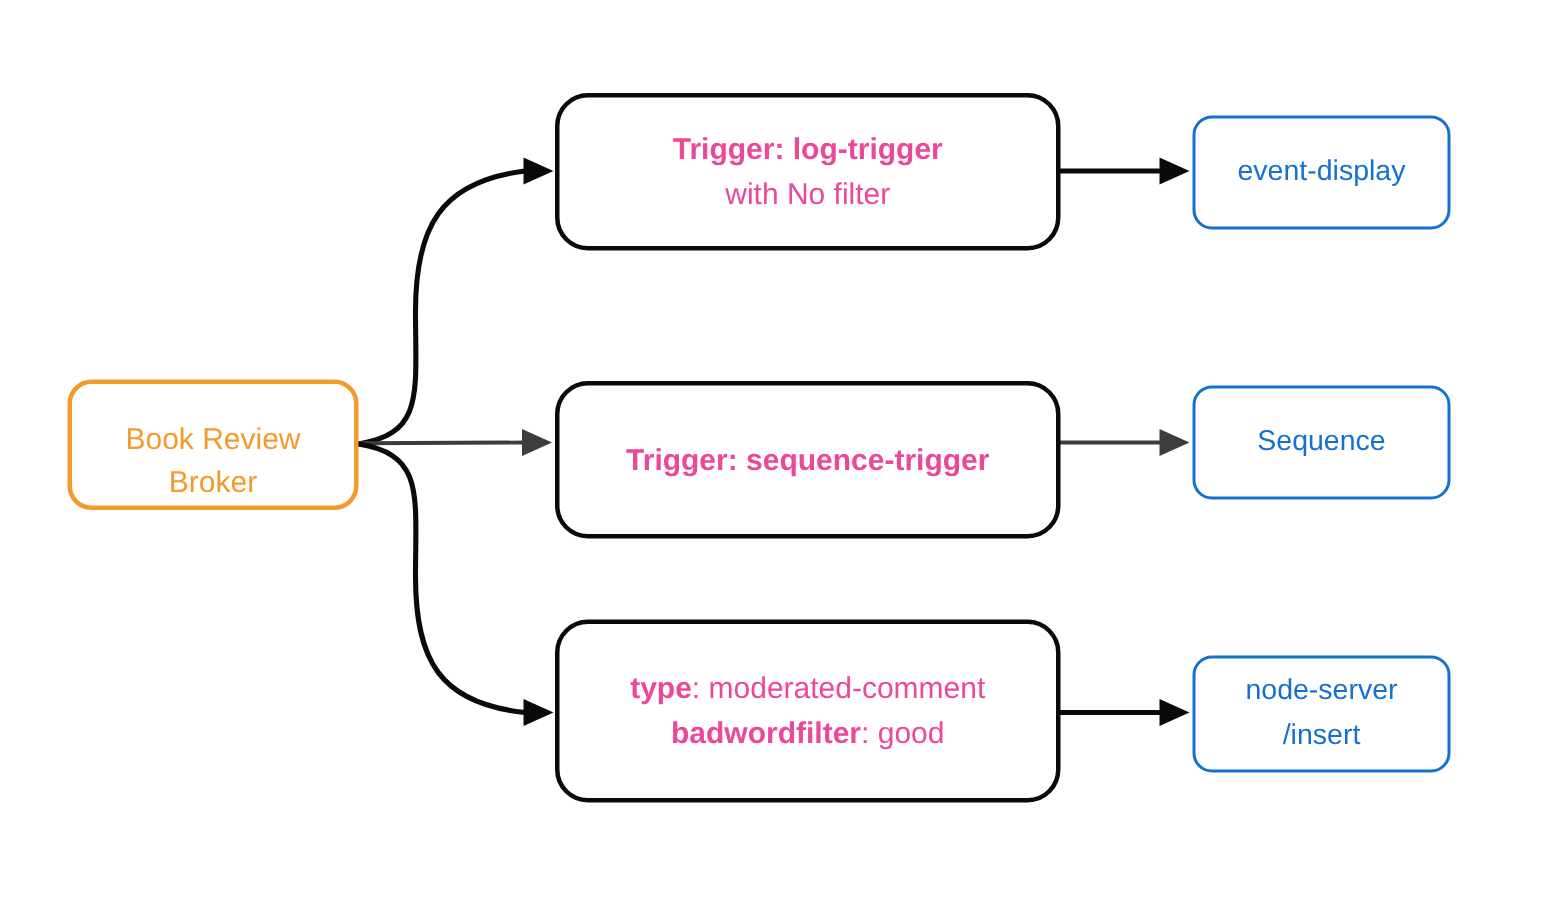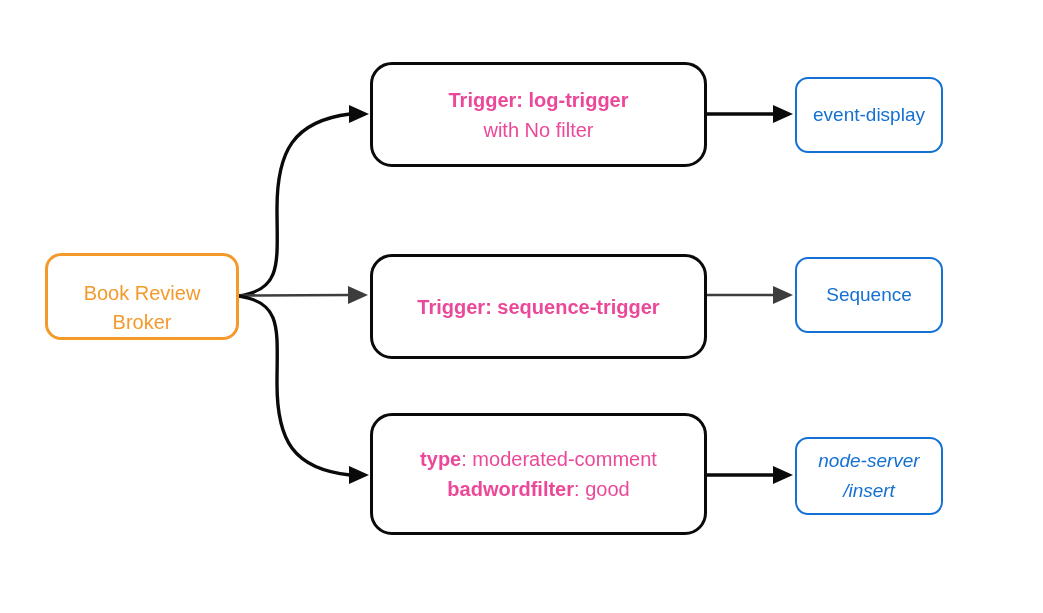--- a/index.html
+++ b/index.html
@@ -44,30 +44,30 @@
     border-radius: 22px;
     color: #ec4899;
     font-size: 20px;
     line-height: 30px;
   }
   .trigger-1 { top: 62px;  height: 105px; }
   .trigger-2 { top: 254px; height: 105px; }
   .trigger-3 { top: 413px; height: 122px; }
   .sink {
     left: 795px;
-    width: 148px;
+    width: 172px;
     border: 2.5px solid #1470D2;
     border-radius: 13px;
     color: #1470D2;
     font-size: 19px;
     line-height: 30px;
   }
   .sink-1 { top: 77px;  height: 76px; }
   .sink-2 { top: 257px; height: 76px; text-align: right; }
-  .sink-3 { top: 437px; height: 78px; font-style: italic; }
+  .sink-3 { top: 437px; height: 78px; }
   .b { font-weight: 700; }
   .tline { white-space: pre; }
 </style>
 </head>
 <body>
 
 <div id="canvas">
 
   <svg id="edges" viewBox="0 0 1043 613" xmlns="http://www.w3.org/2000/svg">
 

